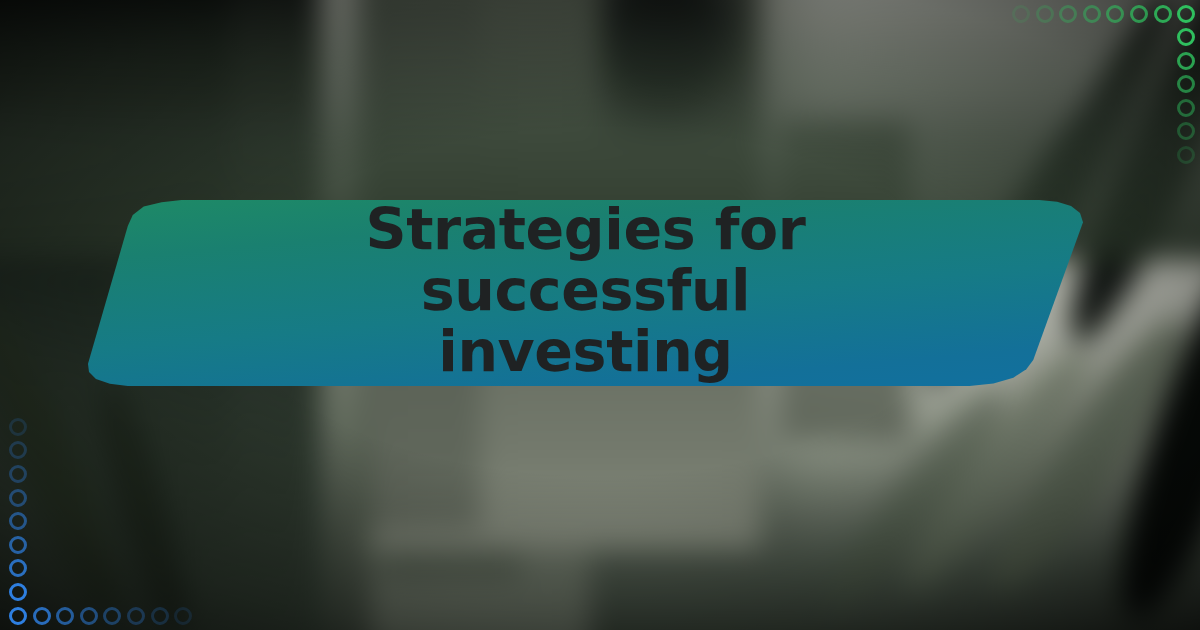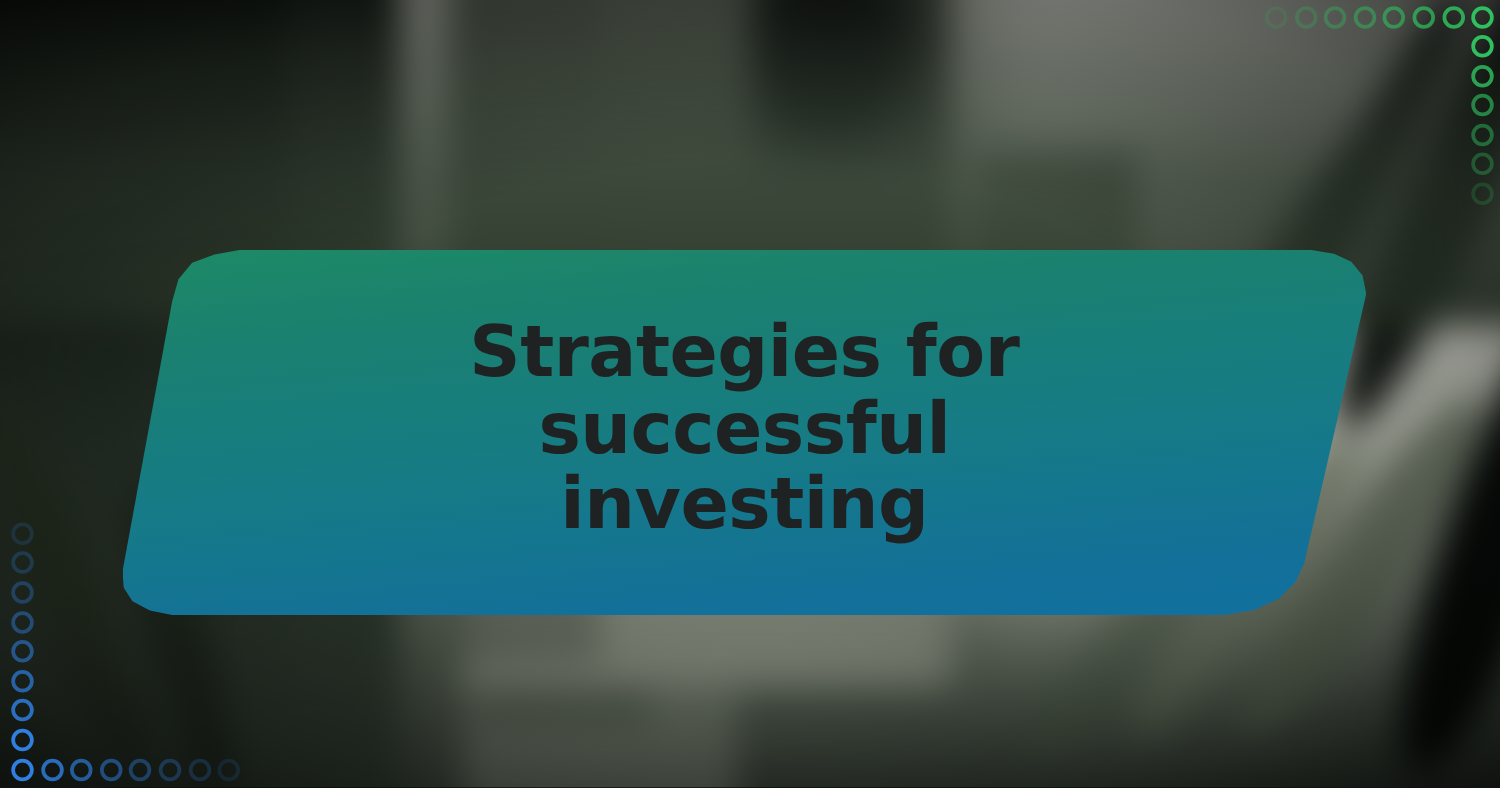--- a/index.html
+++ b/index.html
@@ -103,24 +103,24 @@
     position: absolute;
     width: 18px; height: 18px;
     border-radius: 50%;
     border: 3px solid currentColor;
     box-sizing: border-box;
   }
 
   
   #title-card {
     position: absolute;
-    left: 98px;
+    left: 88px;
     top: 200px;
     width: 995px;
-    height: 292px;
+    height: 186px;
     background: linear-gradient(175deg, #1e8a66 0%, #1a8070 22%, #167b86 55%, #137099 85%, #11709f 100%);
     clip-path: polygon(
       4.0%  14%,  4.5%  8%,  5.6%  3.5%,  7.4%  1.2%,  9.4%  0%,
       95.6% 0%,  97.4% 1.0%,  98.8% 3.2%,  99.7% 7.0%, 100%  12%,
       95.0% 86%, 94.3% 91%, 93.0% 95.5%, 91.0% 98.6%, 88.6% 100%,
       4.0% 100%,  2.2% 98.8%, 0.8% 96.2%,  0.1% 92.5%, 0% 88%
     );
     display: flex;
     align-items: center;
     justify-content: center;

